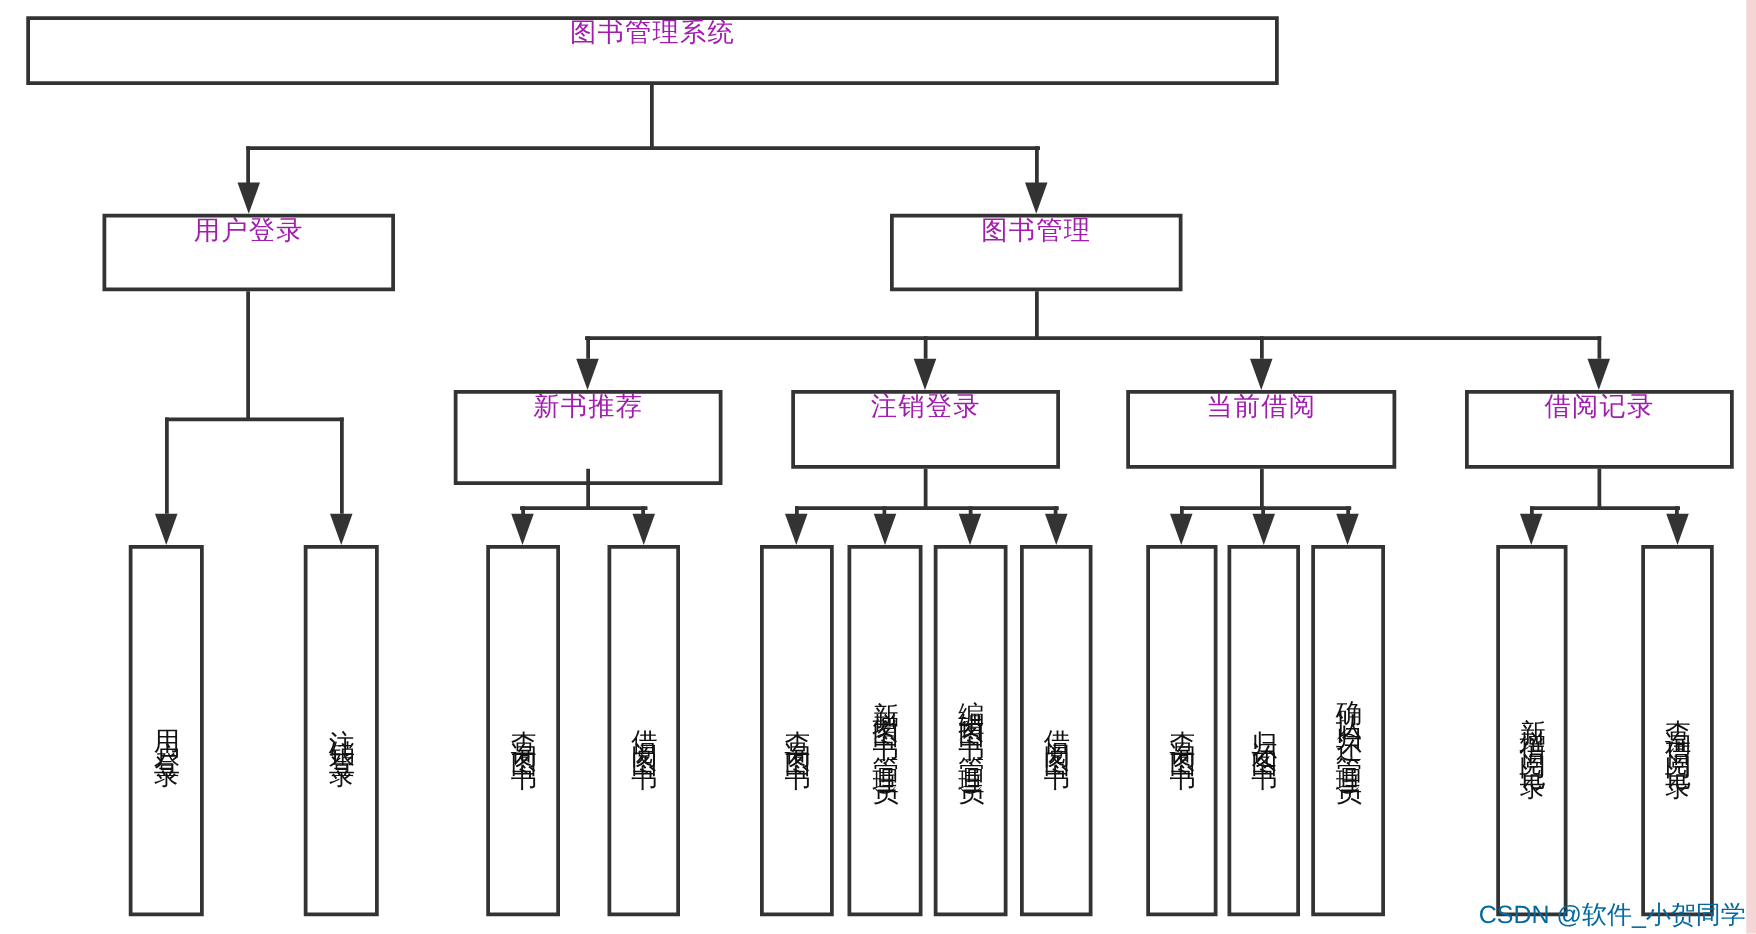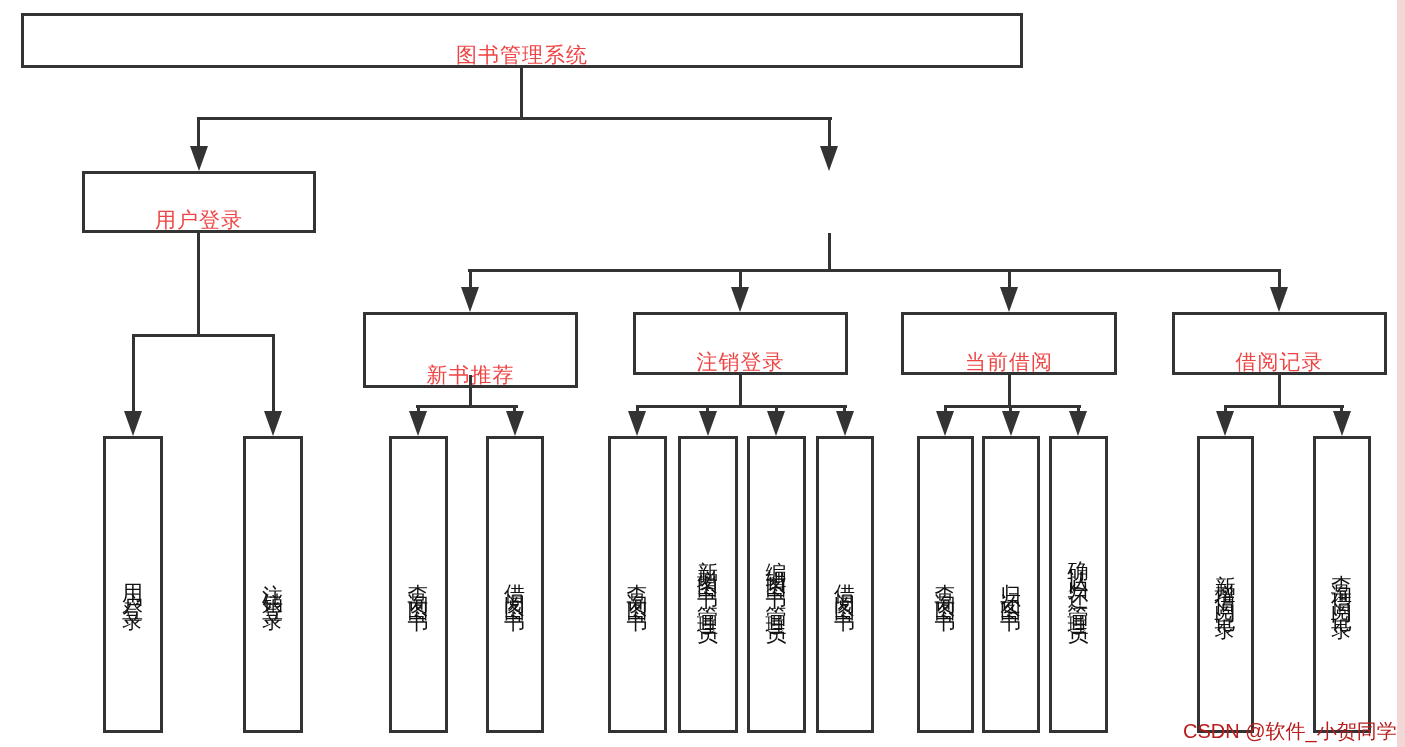--- a/index.html
+++ b/index.html
@@ -1,28 +1,28 @@
 <!DOCTYPE html>
 <html><head>
 <meta charset="utf-8">
 <style>
   html,body{margin:0;padding:0;}
   body{font-family:"Liberation Sans", sans-serif;}
   #canvas{position:relative;width:1405px;height:747px;background:#ffffff;overflow:hidden;}
   .box{position:absolute;box-sizing:border-box;border:3px solid #333333;background:#ffffff;
-       display:flex;align-items:flex-end;justify-content:center;
-       font-size:21px;color:#ef4444;letter-spacing:1px;line-height:1;}
+       display:flex;align-items:flex-start;justify-content:center;
+       font-size:21px;color:#a21caf;letter-spacing:1px;line-height:1;}
   .leaf{position:absolute;box-sizing:border-box;border:3px solid #333333;background:#ffffff;
         display:flex;align-items:center;justify-content:center;color:#111111;}
   .vtext{writing-mode:vertical-rl;font-size:21px;letter-spacing:9px;line-height:1;color:#111111;}
   .vline{position:absolute;width:3px;background:#333333;}
   .hline{position:absolute;height:3px;background:#333333;}
   .arrow{position:absolute;width:0;height:0;border-left:9px solid transparent;
          border-right:9px solid transparent;border-top:25px solid #333333;}
-  .watermark{position:absolute;left:1183px;top:718px;font-size:20px;color:#b91c1c;white-space:nowrap;}
+  .watermark{position:absolute;left:1183px;top:718px;font-size:20px;color:#0369a1;white-space:nowrap;}
   .strip{position:absolute;left:1397px;top:0;width:8px;height:747px;background:#f3d6d6;}
 </style>
 </head>
 <body>
 
 <div id="canvas">
 
   <div class="box" style="left:21px;top:13px;width:1002px;height:55px;">
     <span>图书管理系统</span>
   </div>
@@ -31,20 +31,23 @@
     <div class="vline" style="left:520px;top:68px;height:50px;"></div>
     <div class="hline" style="left:197px;top:117px;width:635px;"></div>
     <div class="vline" style="left:197px;top:117px;height:32px;"></div>
     <div class="arrow" style="left:190px;top:146px;"></div>
     <div class="vline" style="left:828px;top:117px;height:32px;"></div>
     <div class="arrow" style="left:820px;top:146px;"></div>
   </div>
 
   <div class="box" style="left:82px;top:171px;width:234px;height:62px;">
     <span>用户登录</span>
+  </div>
+  <div class="box" style="left:712px;top:171px;width:234px;height:62px;">
+    <span>图书管理</span>
   </div>
 
   <div>
     <div class="vline" style="left:197px;top:233px;height:102px;"></div>
     <div class="hline" style="left:132px;top:334px;width:143px;"></div>
     <div class="vline" style="left:132px;top:334px;height:77px;"></div>
     <div class="arrow" style="left:124px;top:411px;"></div>
     <div class="vline" style="left:272px;top:334px;height:77px;"></div>
     <div class="arrow" style="left:264px;top:411px;"></div>
   </div>

